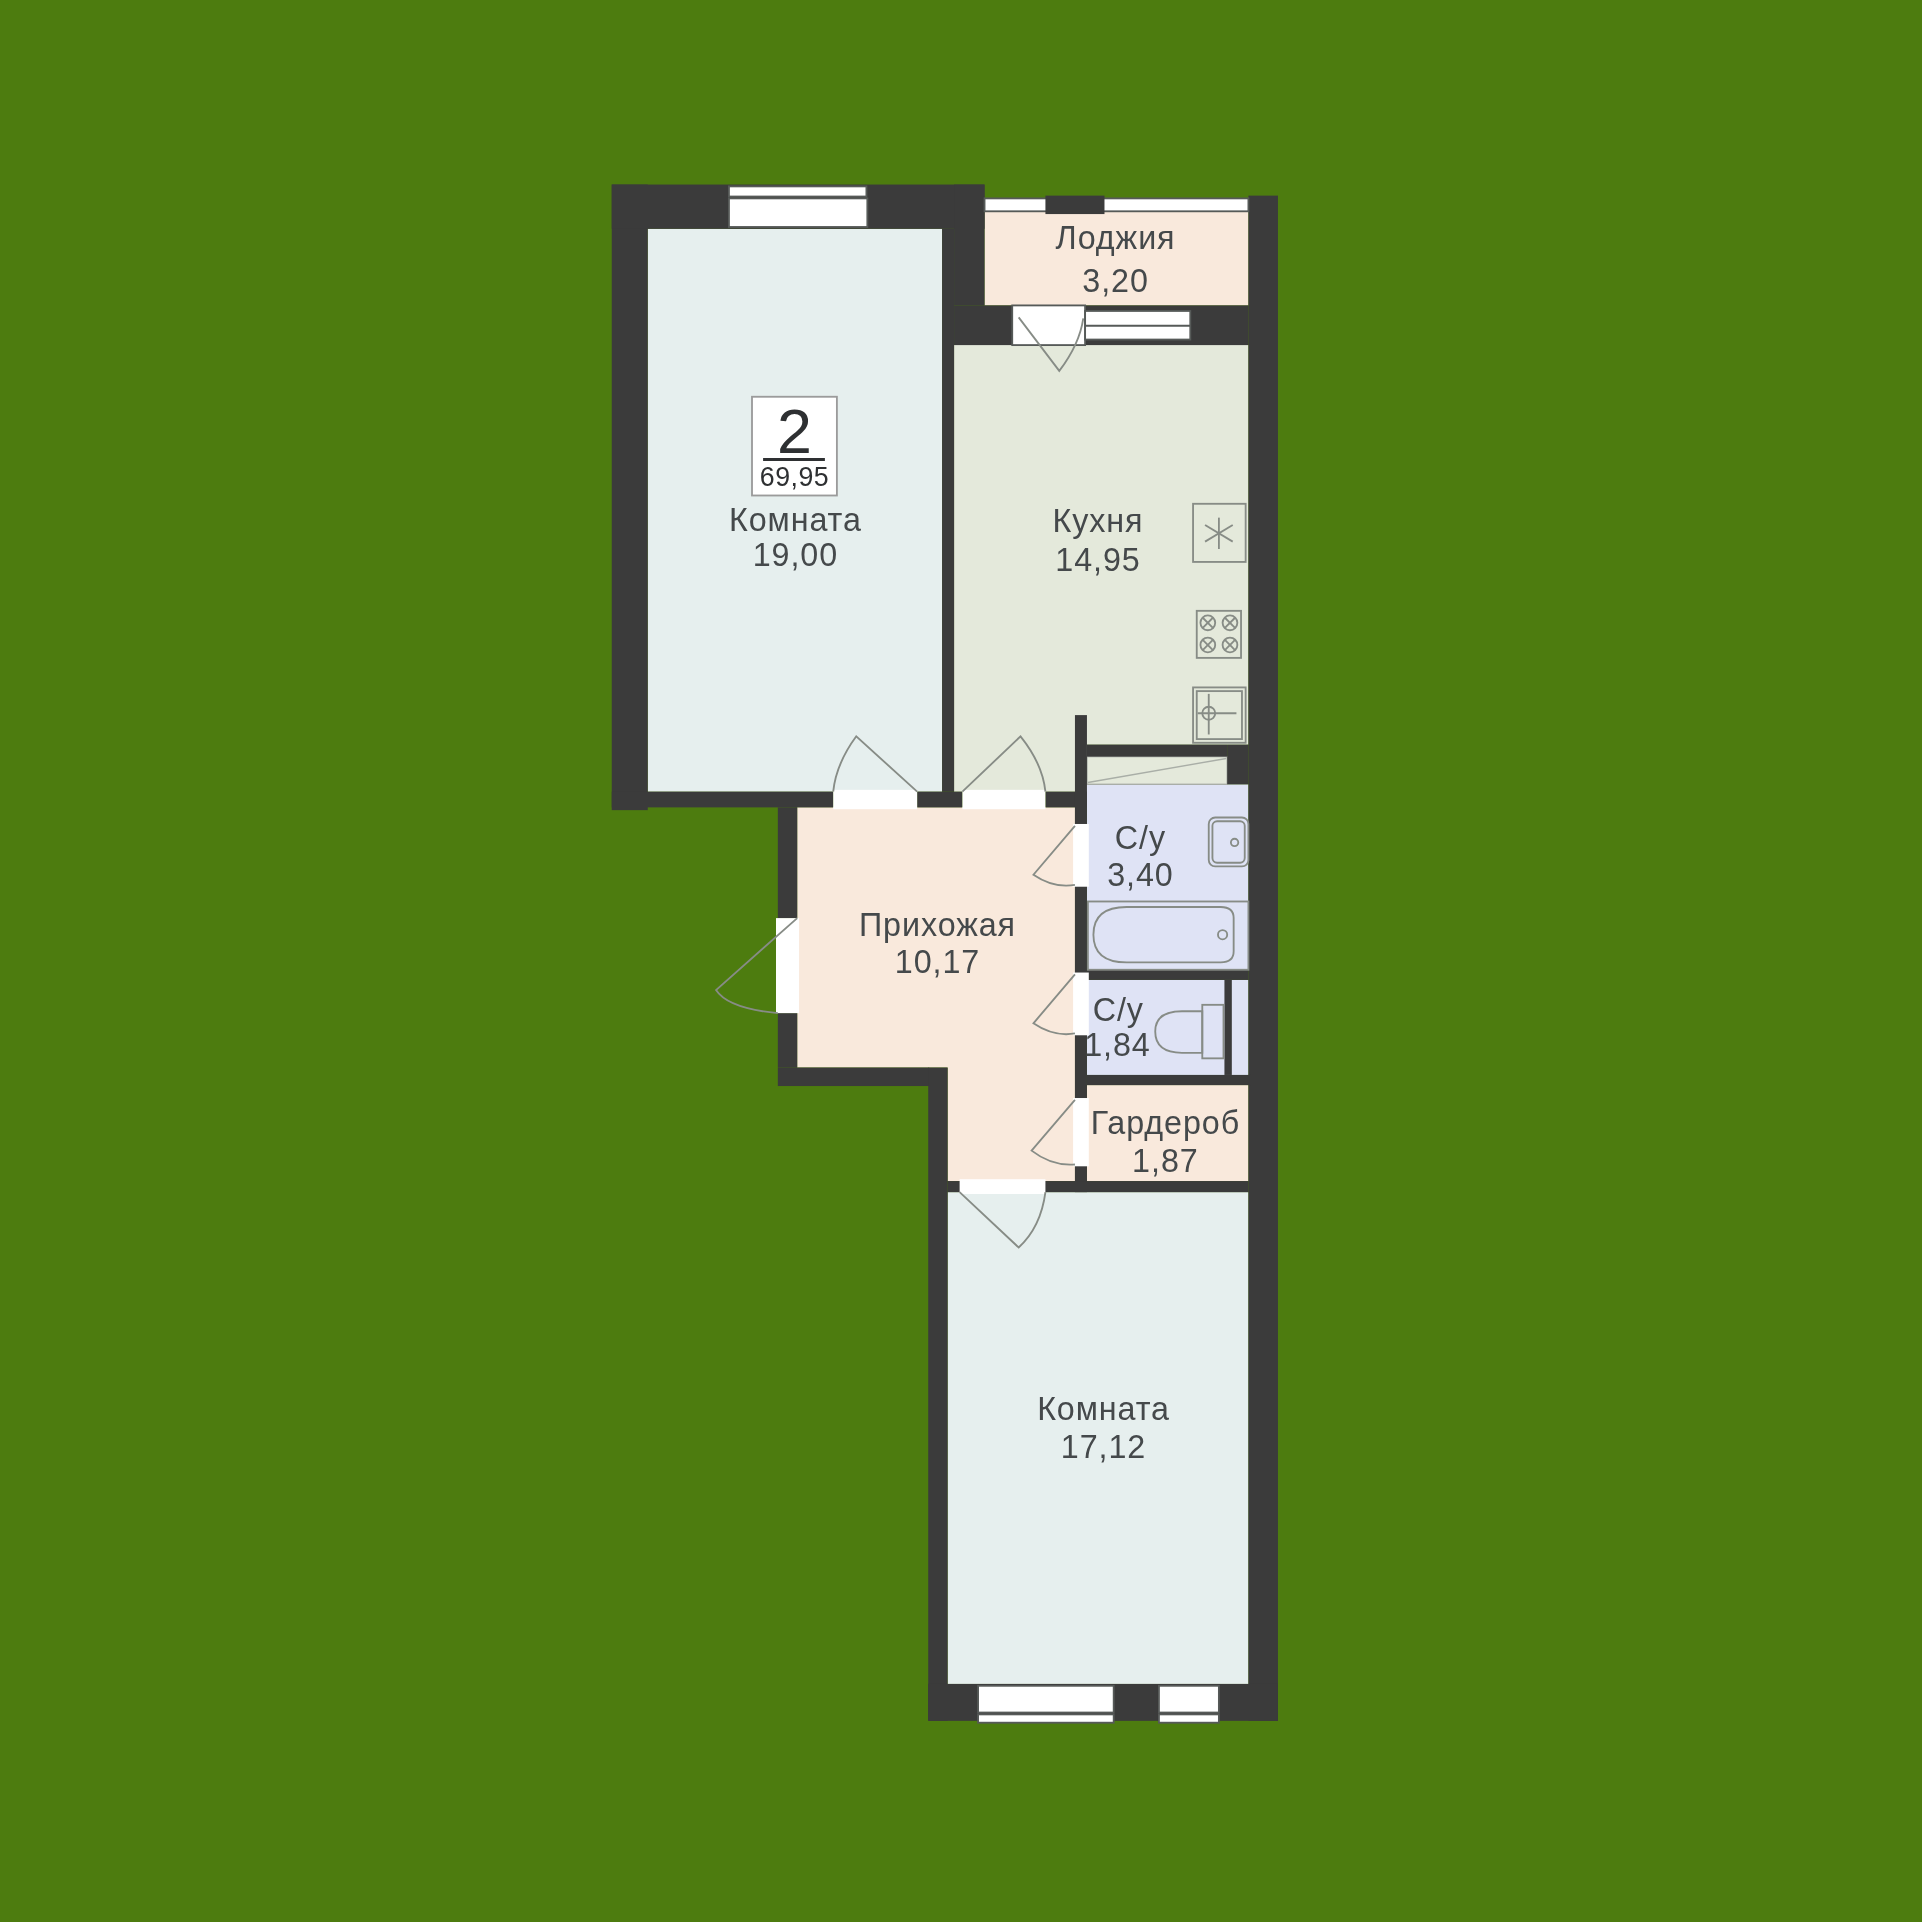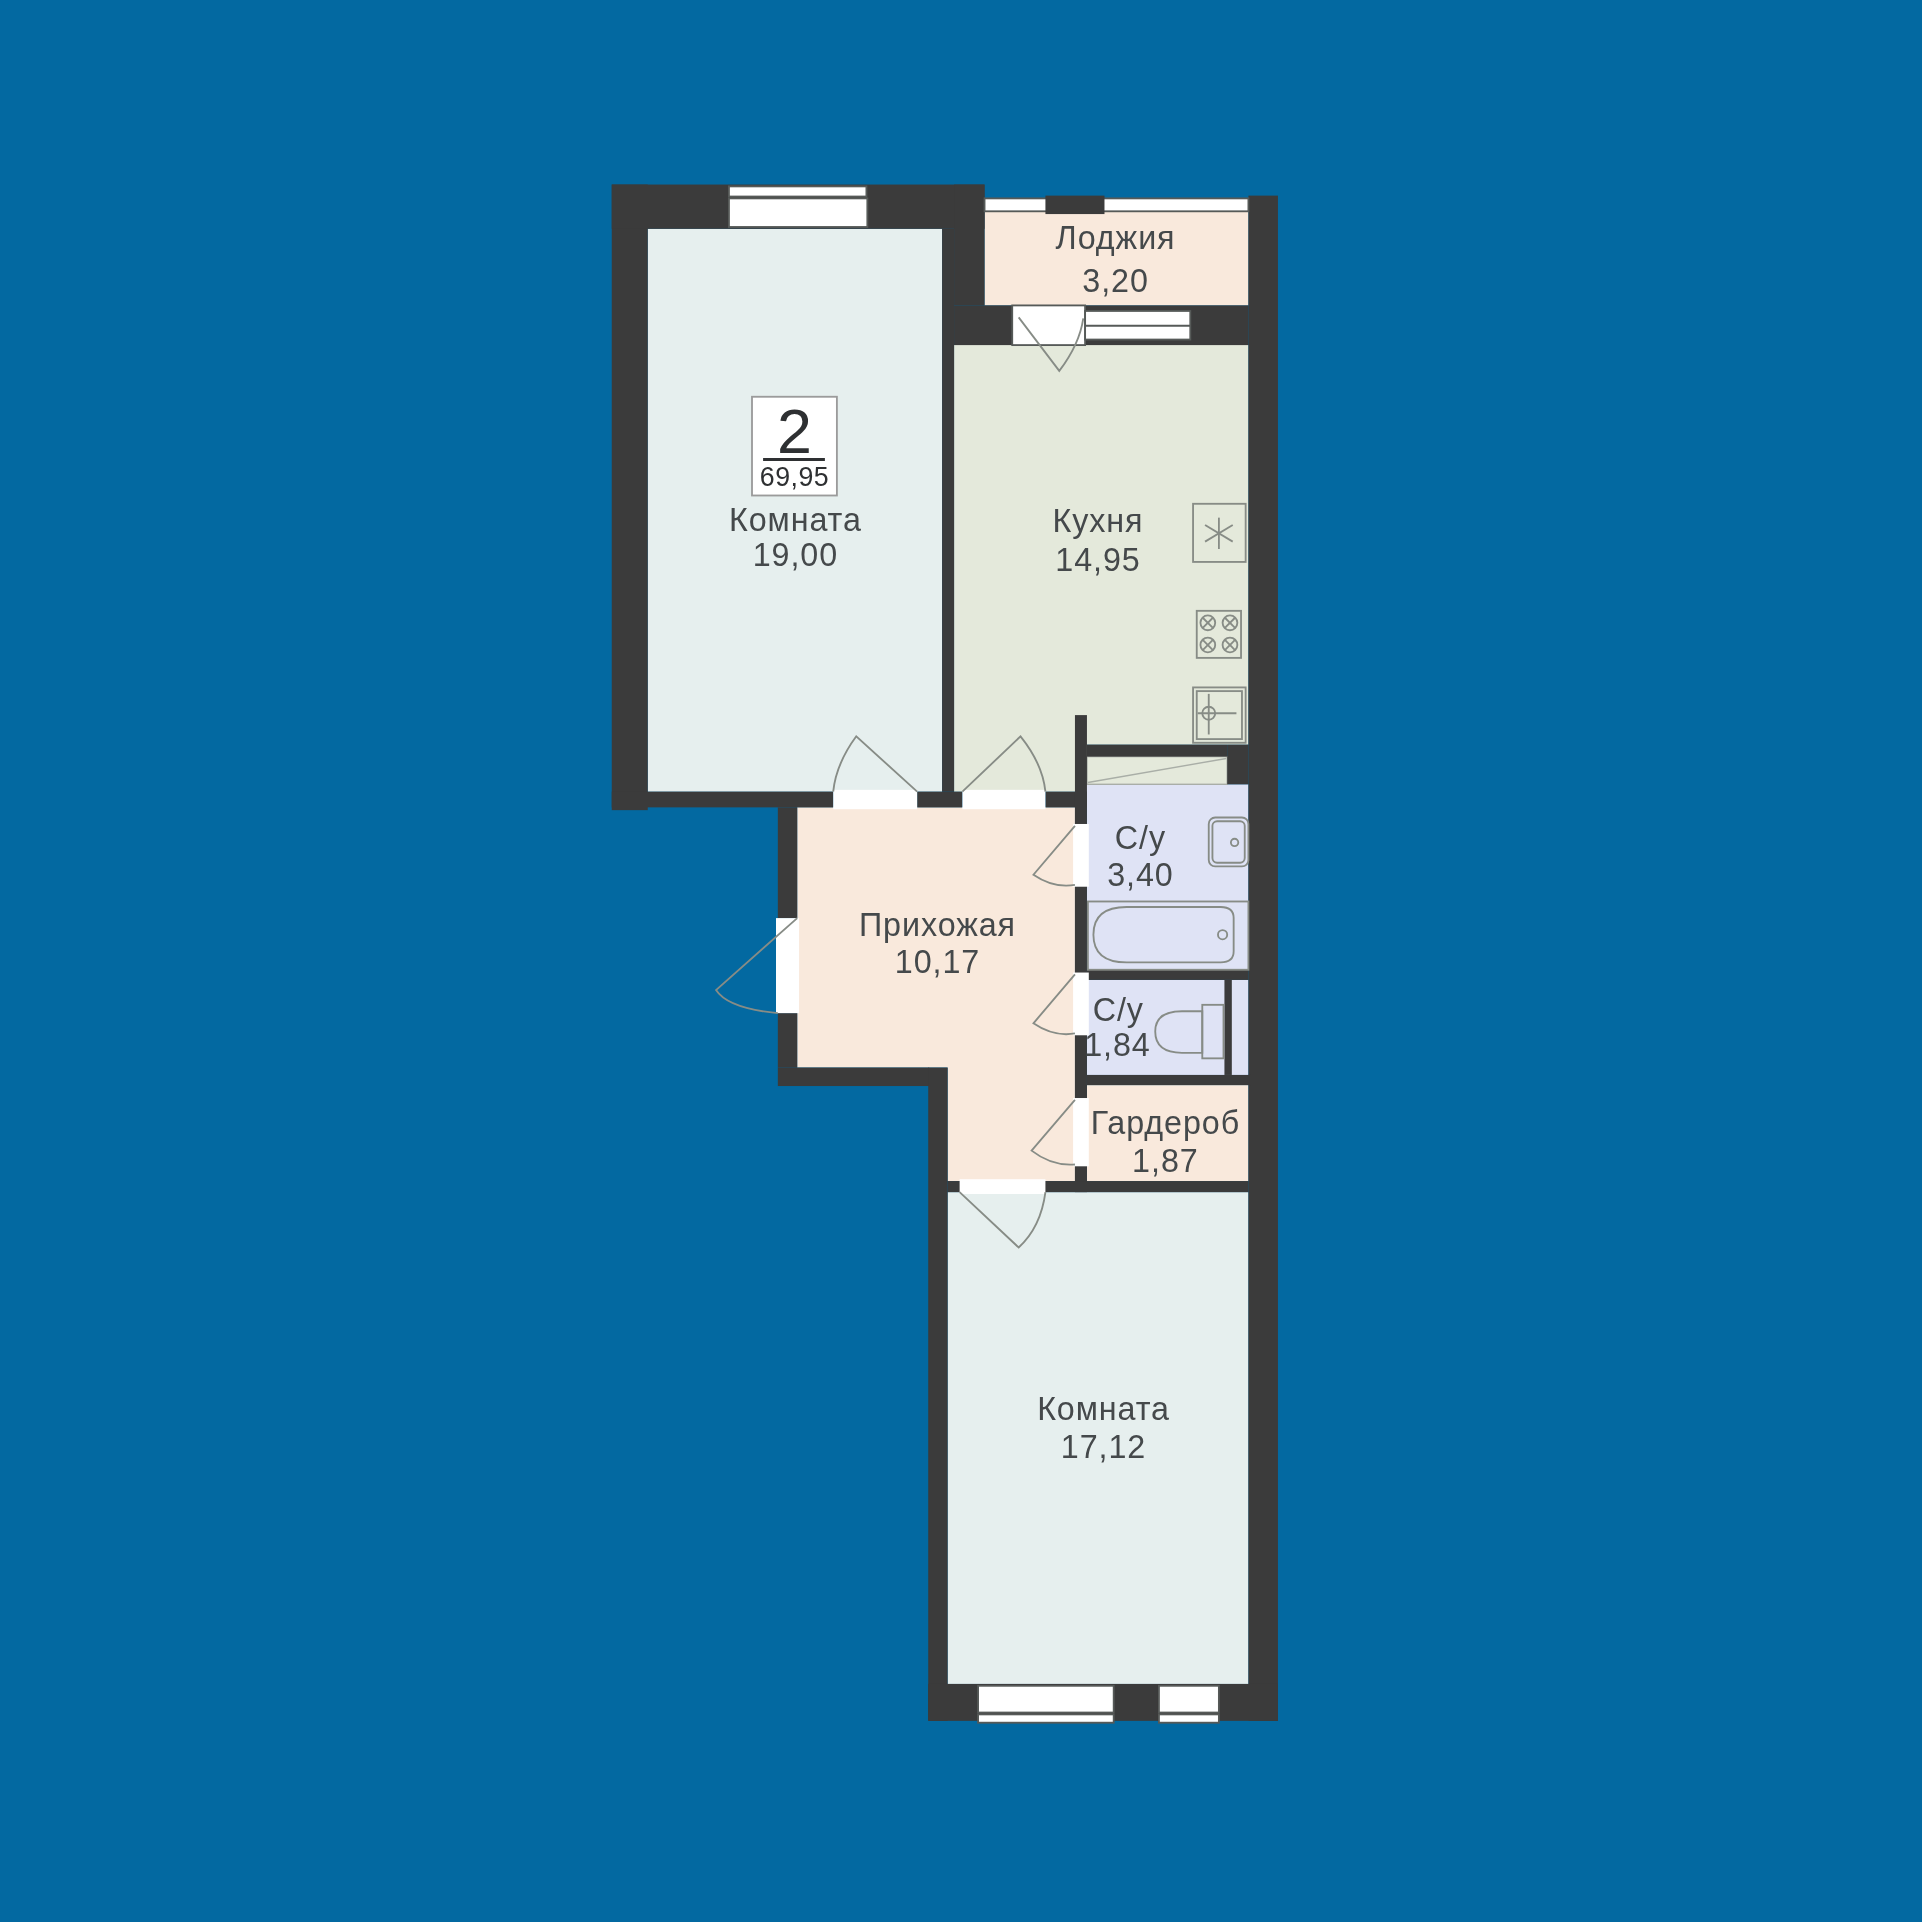--- a/index.html
+++ b/index.html
@@ -1,16 +1,16 @@
 <!DOCTYPE html>
 <html style="font-size:14.8px"><head>
 <meta charset="utf-8">
 <style>
   html,body{margin:0;padding:0;background:#ffffff;}
-  .canvas{position:relative;width:1922px;height:1922px;background:#0369a1;overflow:hidden;
+  .canvas{position:relative;width:1922px;height:1922px;background:#4d7c0f;overflow:hidden;
           font-family:"Liberation Sans","DejaVu Sans",sans-serif;}
   svg{display:block;}
   .room-name,.room-area{
     font-family:"Liberation Sans","DejaVu Sans",sans-serif;
     font-size:35px;font-weight:400;letter-spacing:1px;
   }
   .badge-num{
     font-family:"Liberation Sans","DejaVu Sans",sans-serif;
     font-size:68px;font-weight:500;
   }

